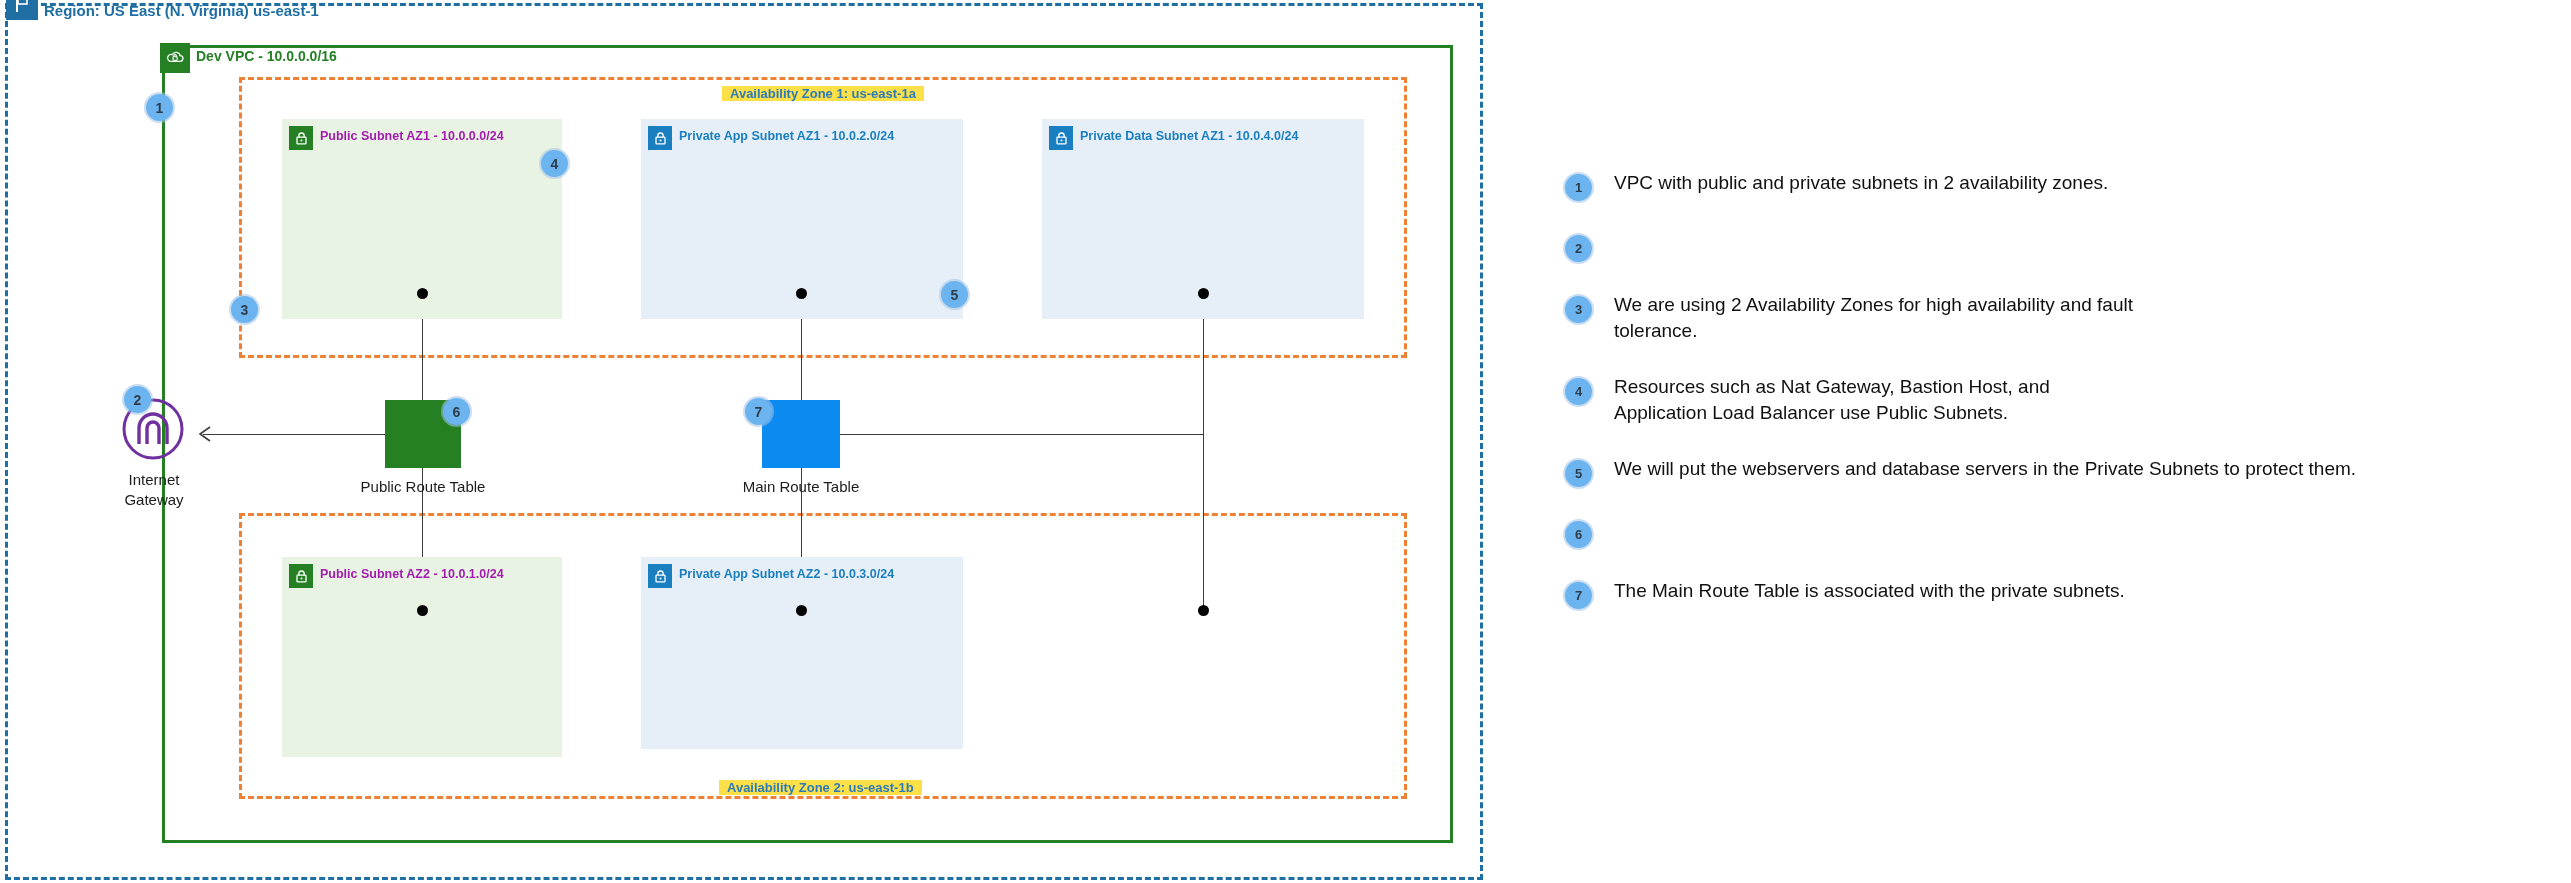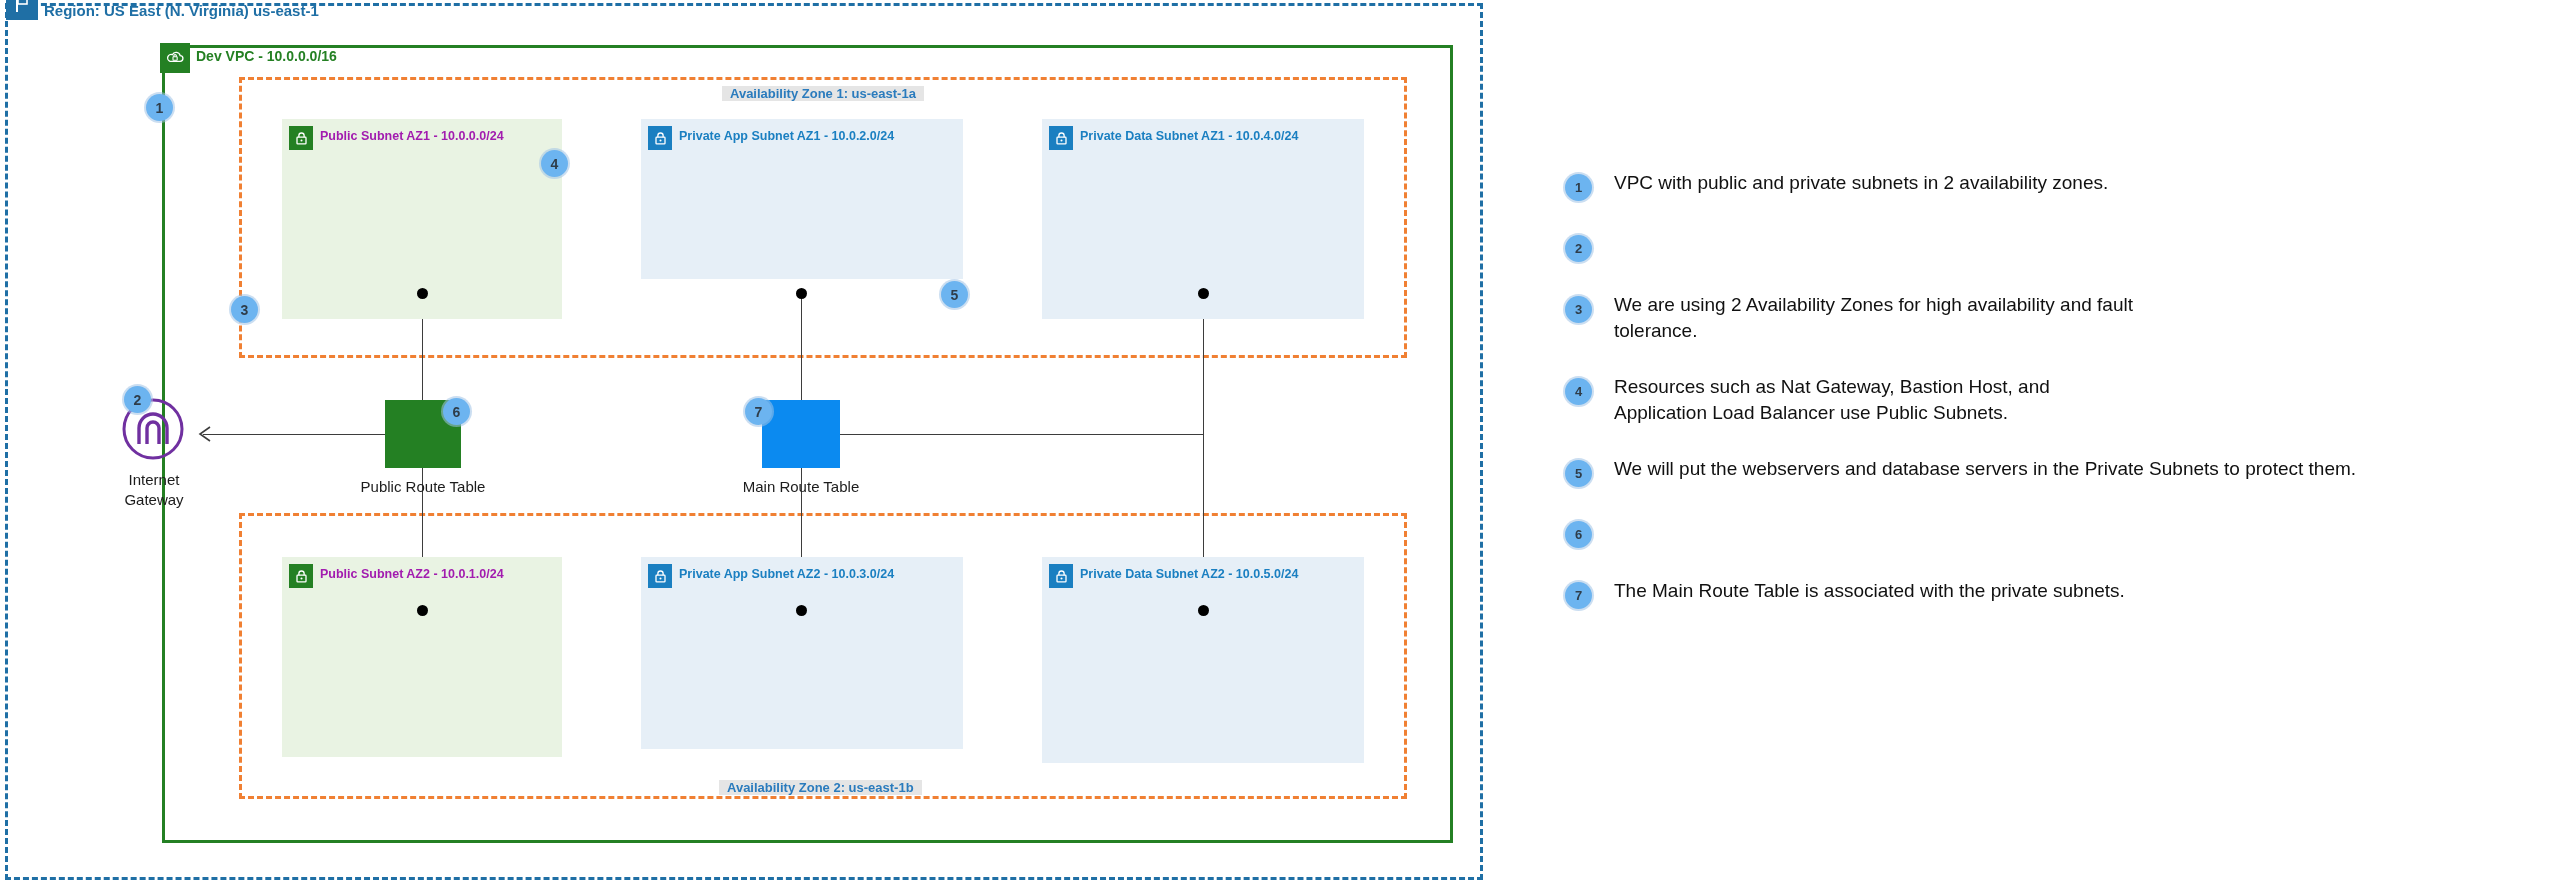--- a/index.html
+++ b/index.html
@@ -88,21 +88,21 @@
     border: 3px dashed #f08033;
     box-sizing: border-box;
   }
   .az-label {
     position: absolute;
     font-size: 13px;
     font-weight: bold;
     color: #2a7bbd;
     white-space: nowrap;
     text-align: center;
-    background: #e5e5e5;
+    background: #fde047;
     padding: 0 8px;
   }
 
   
   .subnet {
     position: absolute;
     box-sizing: border-box;
   }
   .subnet.public  { background: #e9f3e3; }
   .subnet.private { background: #e6eff7; }
@@ -285,21 +285,21 @@
     <div class="subnet-icon green">
       <svg width="15" height="15" viewBox="0 0 16 16" aria-hidden="true">
         <rect x="3.2" y="6.6" width="9.6" height="7.2" rx="0.8" fill="none" stroke="#ffffff" stroke-width="1.4"></rect>
         <path d="M5.2 6.6V4.9a2.8 2.8 0 0 1 5.6 0v1.7" fill="none" stroke="#ffffff" stroke-width="1.4"></path>
         <circle cx="8" cy="10.2" r="1.1" fill="#ffffff"></circle>
       </svg>
     </div>
     <div class="subnet-title green">Public Subnet AZ1 - 10.0.0.0/24</div>
   </div>
 
-  <div class="subnet private" style="left:641px; top:119px; width:322px; height:160px;padding-left:44px;">
+  <div class="subnet private" style="left:641px; top:119px; width:322px; height:200px;padding-left:44px;">
     <div class="subnet-icon blue">
       <svg width="15" height="15" viewBox="0 0 16 16" aria-hidden="true">
         <rect x="3.2" y="6.6" width="9.6" height="7.2" rx="0.8" fill="none" stroke="#ffffff" stroke-width="1.4"></rect>
         <path d="M5.2 6.6V4.9a2.8 2.8 0 0 1 5.6 0v1.7" fill="none" stroke="#ffffff" stroke-width="1.4"></path>
         <circle cx="8" cy="10.2" r="1.1" fill="#ffffff"></circle>
       </svg>
     </div>
     <div class="subnet-title blue">Private App Subnet AZ1 - 10.0.2.0/24</div>
   </div>
 
@@ -333,30 +333,20 @@
     <div class="subnet-icon blue">
       <svg width="15" height="15" viewBox="0 0 16 16" aria-hidden="true">
         <rect x="3.2" y="6.6" width="9.6" height="7.2" rx="0.8" fill="none" stroke="#ffffff" stroke-width="1.4"></rect>
         <path d="M5.2 6.6V4.9a2.8 2.8 0 0 1 5.6 0v1.7" fill="none" stroke="#ffffff" stroke-width="1.4"></path>
         <circle cx="8" cy="10.2" r="1.1" fill="#ffffff"></circle>
       </svg>
     </div>
     <div class="subnet-title blue">Private App Subnet AZ2  - 10.0.3.0/24</div>
   </div>
 
-  <div class="subnet private" style="left:1042px; top:557px; width:322px; height:206px;">
-    <div class="subnet-icon blue">
-      <svg width="15" height="15" viewBox="0 0 16 16" aria-hidden="true">
-        <rect x="3.2" y="6.6" width="9.6" height="7.2" rx="0.8" fill="none" stroke="#ffffff" stroke-width="1.4"></rect>
-        <path d="M5.2 6.6V4.9a2.8 2.8 0 0 1 5.6 0v1.7" fill="none" stroke="#ffffff" stroke-width="1.4"></path>
-        <circle cx="8" cy="10.2" r="1.1" fill="#ffffff"></circle>
-      </svg>
-    </div>
-    <div class="subnet-title blue">Private Data Subnet AZ2  - 10.0.5.0/24</div>
-  </div>
 
   <div class="dot" style="left:417px;  top:605px;"></div>
   <div class="dot" style="left:796px;  top:605px;"></div>
   <div class="dot" style="left:1198px; top:605px;"></div>
 
   <div class="route-table green" style="left:385px; top:400px; width:76px; height:68px;"></div>
   <div class="route-label" style="left:338px; top:478px; width:170px;">Public Route Table</div>
 
   <div class="route-table blue" style="left:762px; top:400px; width:78px; height:68px;"></div>
   <div class="route-label" style="left:721px; top:478px; width:160px;">Main Route Table</div>

